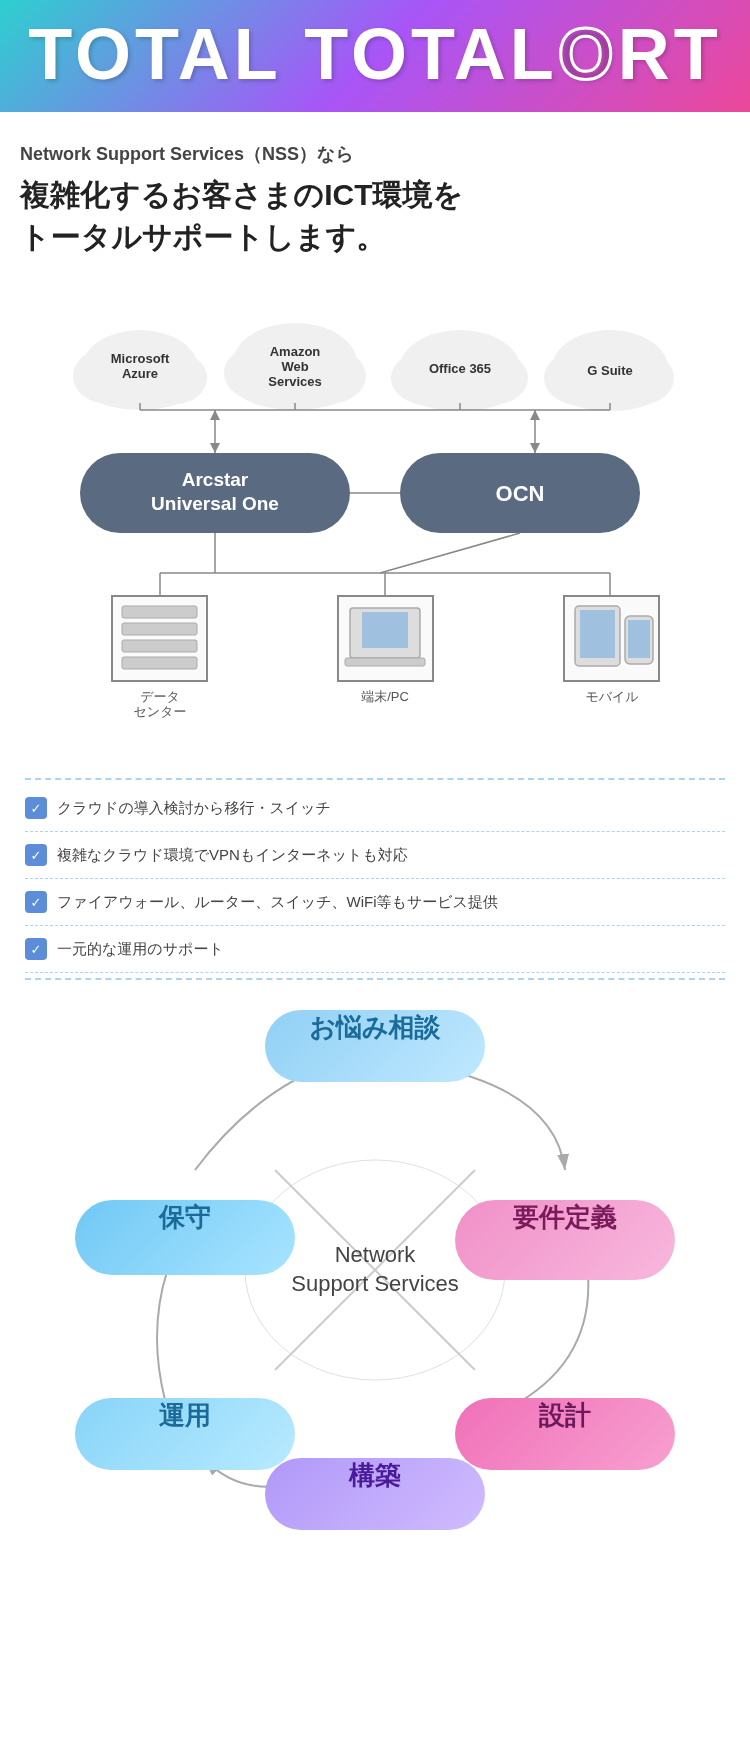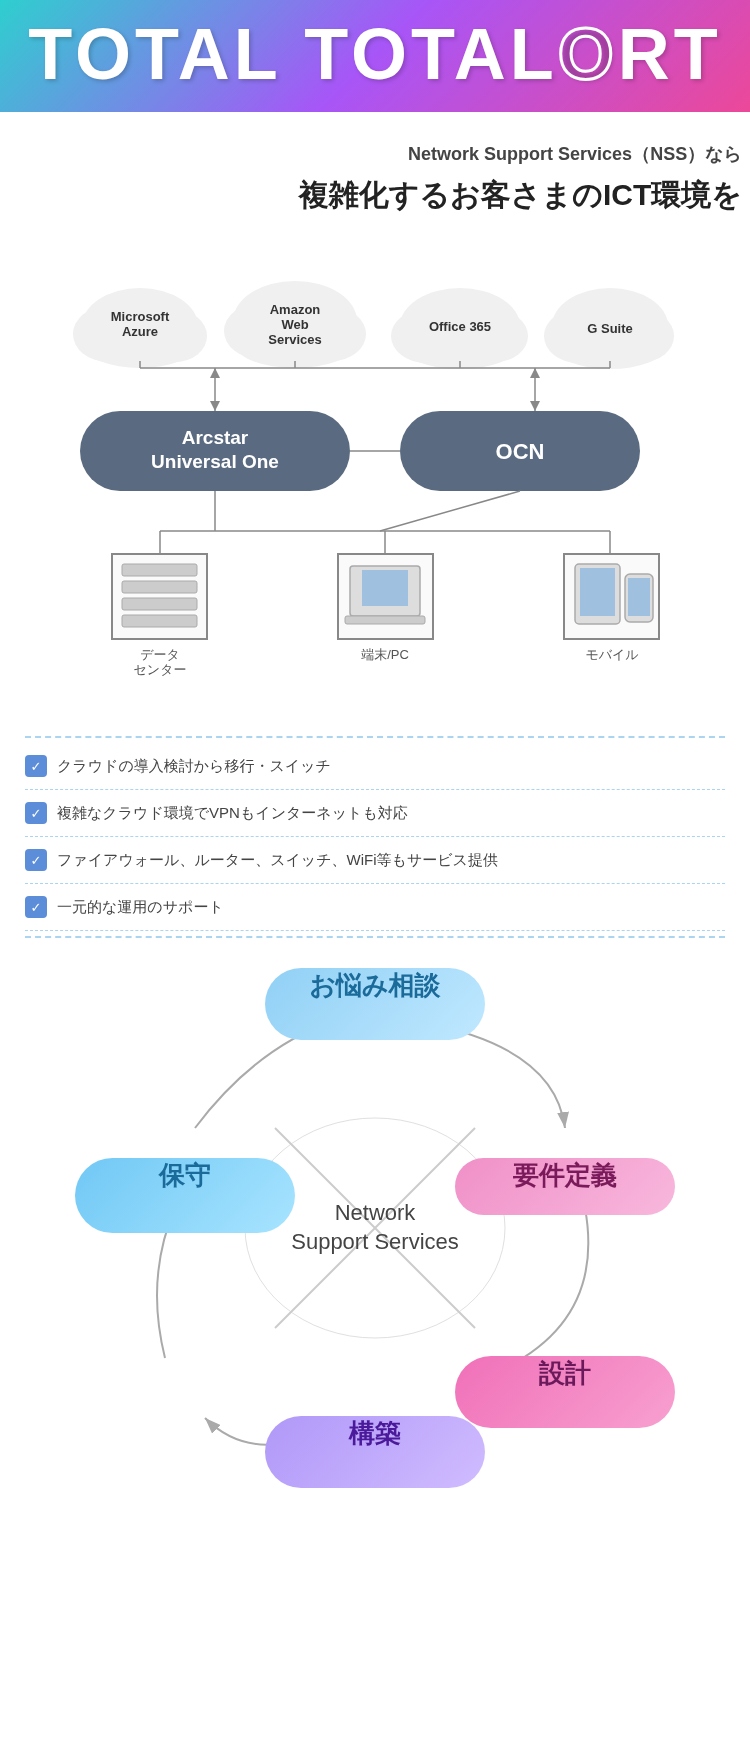--- a/index.html
+++ b/index.html
@@ -26,22 +26,22 @@
       text-shadow: 2px 2px 4px rgba(0,0,0,0.2);
       line-height: 1;
     }
     .header-title .o-letter {
       color: transparent;
       -webkit-text-stroke: 3px #fff;
     }
 
     
     .subtitle-section {
-      text-align: right;
-      padding: 30px 8px 10px;
+      text-align: left;
+      padding: 30px 20px 10px;
     }
     .subtitle-en {
       font-size: 18px;
       color: #444;
       font-weight: 600;
       margin-bottom: 8px;
     }
     .subtitle-ja {
       font-size: 30px;
       font-weight: 900;
@@ -115,21 +115,21 @@
     .oval-left {
       width: 220px;
       height: 75px;
       background: linear-gradient(135deg, #7dd8f8, #a8e6ff);
       color: #1a6a9a;
       top: 190px;
       left: 0px;
     }
     .oval-right {
       width: 220px;
-      height: 57px;
+      height: 80px;
       background: linear-gradient(135deg, #f08ec8, #f5b0d8);
       color: #8a1a5a;
       top: 190px;
       right: 0px;
     }
     .oval-bottom-left {
       width: 220px;
       height: 72px;
       background: linear-gradient(135deg, #9ad8f8, #c0eaff);
       color: #1a6a9a;
@@ -174,20 +174,21 @@
 <div class="header">
   <div class="header-title">
     <span>TOTAL TOTAL</span><span class="o-letter" style="color:transparent;-webkit-text-stroke:3px #fff;">O</span><span>RT</span>
   </div>
 </div>
 
 <div class="subtitle-section">
   <div class="subtitle-en">Network Support Services（NSS）なら</div>
   <div class="subtitle-ja">
     <span>複雑化するお客さまのICT環境を</span><br>
+    <span>トータルサポートします。</span>
   </div>
 </div>
 
 <div class="diagram-section">
 
   <div style="position:relative; width:100%; height:480px;">
     <svg width="710" height="480" style="position:absolute;top:0;left:20px;">
 
       <g>
         <ellipse cx="100" cy="80" rx="58" ry="38" fill="#f0f0f0"></ellipse>
@@ -351,20 +352,23 @@
 
     <div class="oval-btn oval-right" style="background:linear-gradient(135deg,#f090c8,#f8b8dd);color:#7a1a5a;">
       <span>要件定義</span>
     </div>
 
     <div class="center-label">
       <div>Network</div>
       <div>Support Services</div>
     </div>
 
+    <div class="oval-btn oval-bottom-left" style="background:linear-gradient(135deg,#88d4f8,#b8eaff);color:#1a6a9a;">
+      <span>運用</span>
+    </div>
 
     <div class="oval-btn oval-bottom-right" style="background:linear-gradient(135deg,#f070b8,#f8a0d0);color:#6a1a5a;">
       <span>設計</span>
     </div>
 
     <div class="oval-btn oval-bottom-center" style="background:linear-gradient(135deg,#b098f8,#d0bcff);color:#4a1a9a;">
       <span>構築</span>
     </div>
 
   </div>

